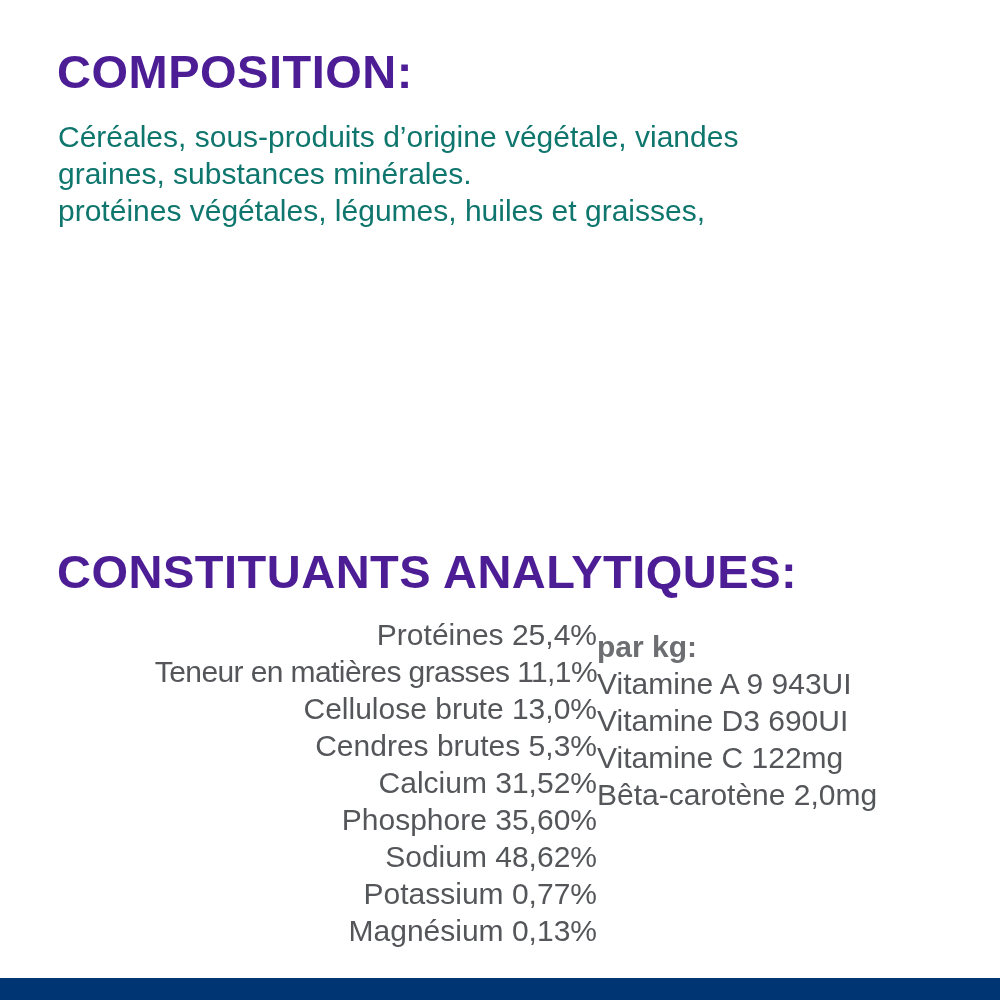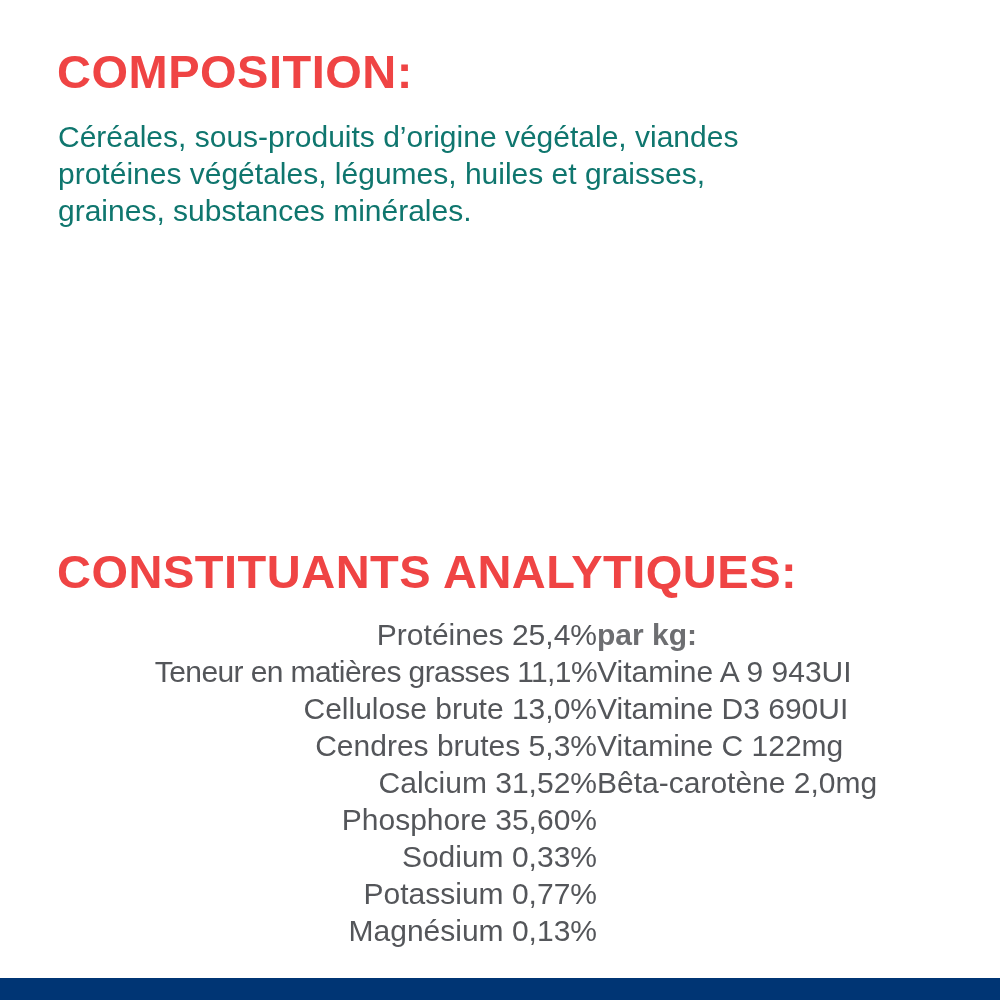--- a/index.html
+++ b/index.html
@@ -15,21 +15,21 @@
     font-family: "Liberation Sans", "DejaVu Sans", sans-serif;
   }
   .section-heading {
     position: absolute;
     left: 57px;
     margin: 0;
     font-size: 47px;
     font-weight: bold;
     letter-spacing: 0.5px;
     line-height: 1;
-    color: #ef4444;
+    color: #4c1d95;
     white-space: nowrap;
   }
   #composition-heading { top: 48px; }
   #analytics-heading   { top: 548px; }
 
   .composition-text {
     position: absolute;
     left: 58px;
     top: 118px;
     font-size: 30px;
@@ -44,21 +44,21 @@
     top: 616px;
     width: 884px;
     display: flex;
   }
   .col {
     font-size: 30px;
     line-height: 37px;
     color: #54565a;
   }
   .col-left  { width: 539px; text-align: right; }
-  .col-right { width: 345px; }
+  .col-right { width: 345px; margin-top: 12px; }
   .col .row { white-space: nowrap; }
   .row-tight { letter-spacing: -0.6px; }
   .per-kg-header {
     font-weight: bold;
     color: #6d6e71;
   }
   .row-spacer { height: 37px; }
 
   .footer-bar {
     position: absolute;
@@ -69,36 +69,36 @@
     background: #003574;
   }
 </style>
 </head>
 <body>
 
 <h1 class="section-heading" id="composition-heading">COMPOSITION:</h1>
 
 <div class="composition-text">
   <div class="line">Céréales, sous-produits d’origine végétale, viandes</div>
+  <div class="line">graines, substances minérales.</div>
   <div class="line">protéines végétales, légumes, huiles et graisses,</div>
-  <div class="line">graines, substances minérales.</div>
 </div>
 
 <h1 class="section-heading" id="analytics-heading">CONSTITUANTS ANALYTIQUES:</h1>
 
 <div class="analytics-columns">
 
   <div class="col col-left">
     <div class="row">Protéines 25,4%</div>
     <div class="row row-tight">Teneur en matières grasses 11,1%</div>
     <div class="row">Cellulose brute 13,0%</div>
     <div class="row">Cendres brutes 5,3%</div>
     <div class="row">Calcium 31,52%</div>
     <div class="row">Phosphore 35,60%</div>
-    <div class="row">Sodium 0,33%</div>
+    <div class="row">Sodium 48,62%</div>
     <div class="row">Potassium 0,77%</div>
     <div class="row">Magnésium 0,13%</div>
   </div>
 
   <div class="col col-right">
     <div class="row per-kg-header">par kg:</div>
     <div class="row">Vitamine A 9 943UI</div>
     <div class="row">Vitamine D3 690UI</div>
     <div class="row">Vitamine C 122mg</div>
     <div class="row">Bêta-carotène 2,0mg</div>

